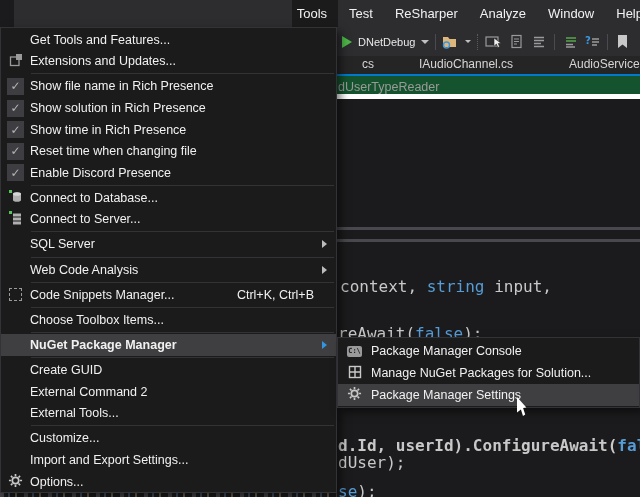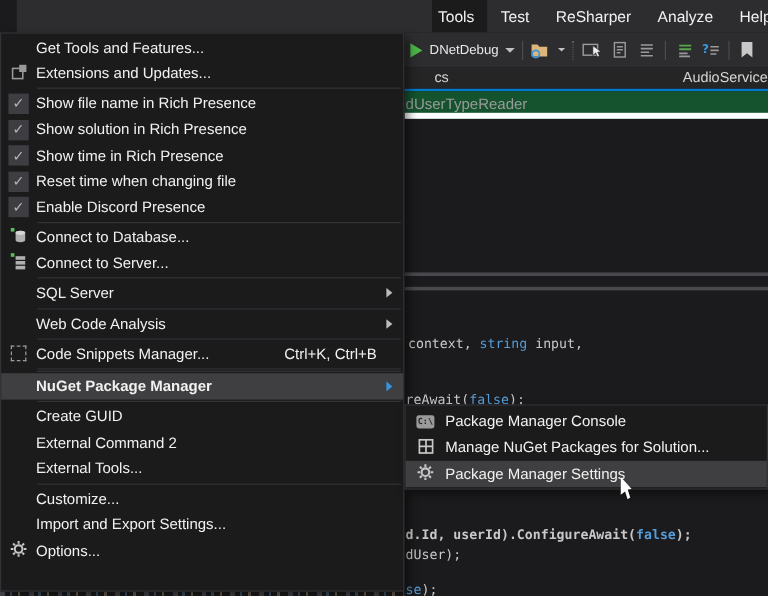--- a/index.html
+++ b/index.html
@@ -27,21 +27,21 @@
   #tabline{left:337px;top:74px;width:303px;height:2px;}
   .tab{position:absolute;top:1px;font-size:12px;color:#d6d6d6;white-space:nowrap;margin-left:24px;}
 
   
   #crumbbar{left:337px;top:76px;width:303px;height:23px;background:#14532d;border-bottom:5px solid #ffffff;box-sizing:border-box;}
   #crumbbar span{position:absolute;left:1px;top:4px;font-size:12.5px;color:#9a9a9a;white-space:nowrap;}
 
   
   #editor{left:337px;top:100px;width:303px;height:397px;background:#1b1b1d;}
   .hline{position:absolute;left:0;width:303px;height:3px;background:#48484d;}
-  .codeline{position:absolute;font-family:"DejaVu Sans Mono","Liberation Mono",monospace;font-size:11px;line-height:15px;white-space:pre;color:#c8c8c8;}
+  .codeline{position:absolute;font-family:"DejaVu Sans Mono","Liberation Mono",monospace;font-size:16px;line-height:15px;white-space:pre;color:#c8c8c8;}
   .kw{color:#569cd6;}
 
   
   #menu{left:0;top:27px;width:337px;height:466px;background:#1b1b1c;border:1px solid #333337;box-sizing:border-box;
         box-shadow:4px 4px 8px rgba(0,0,0,.5);padding-top:1px;}
   .mrow{display:flex;align-items:center;height:21.55px;font-size:12.5px;color:#f1f1f1;cursor:default;}
   .mrow.hl{background:#3f3f41;font-weight:bold;}
   .gut{width:29px;flex:none;display:flex;align-items:center;justify-content:center;}
   .lbl{flex:1;white-space:nowrap;}
   .sc{margin-right:22px;font-size:12.5px;color:#f1f1f1;white-space:nowrap;}
@@ -72,20 +72,21 @@
 </head>
 <body>
 
 <div id="screen">
 
   <div id="menubar" class="abs">
     <div class="mbitem active">Tools</div>
     <div class="mbitem">Test</div>
     <div class="mbitem">ReSharper</div>
     <div class="mbitem">Analyze</div>
+    <div class="mbitem">Window</div>
     <div class="mbitem">Help</div>
   </div>
 
   <div id="toolbar" class="abs">
     <div class="play"></div>
     <div class="runcfg">DNetDebug</div>
     <div class="caret"></div>
     <div class="tsep"></div>
     <div class="ticon">
       <svg width="17" height="15" viewBox="0 0 17 15">
@@ -129,20 +130,21 @@
     <div class="ticon">
       <svg width="13" height="15" viewBox="0 0 13 15">
         <path d="M2 1 h9 v13 l-4.5-3.6 L2 14 z" fill="#c8c8c8"></path>
       </svg>
     </div>
 
   </div>
 
   <div id="tabbar" class="abs">
     <span class="tab" style="left:1px;">cs</span>
+    <span class="tab" style="left:58px;">IAudioChannel.cs</span>
     <span class="tab" style="left:208px;">AudioService.cs</span>
   </div>
   <div id="tabline" class="abs" style="background:#007acc;"></div>
 
   <div id="crumbbar" class="abs">
     <span>dUserTypeReader</span>
   </div>
 
   <div id="editor" class="abs">
     <div class="hline" style="top:127px;"></div>
@@ -238,20 +240,24 @@
     </div>
     <div class="msep"></div>
     <div class="mrow">
       <div class="gut">
           <span class="snip"></span>
         </div>
       <div class="lbl">Code Snippets Manager...</div>
       <div class="sc">Ctrl+K, Ctrl+B</div>
     </div>
     <div class="msep"></div>
+    <div class="mrow">
+      <div class="gut"></div>
+        <div class="lbl">Choose Toolbox Items...</div>
+    </div>
     <div class="msep"></div>
     <div class="mrow hl">
       <div class="gut"></div>
         <div class="lbl">NuGet Package Manager</div>
       <div class="arr blue"></div>
     </div>
     <div class="msep"></div>
     <div class="mrow">
       <div class="gut"></div>
         <div class="lbl">Create GUID</div>

